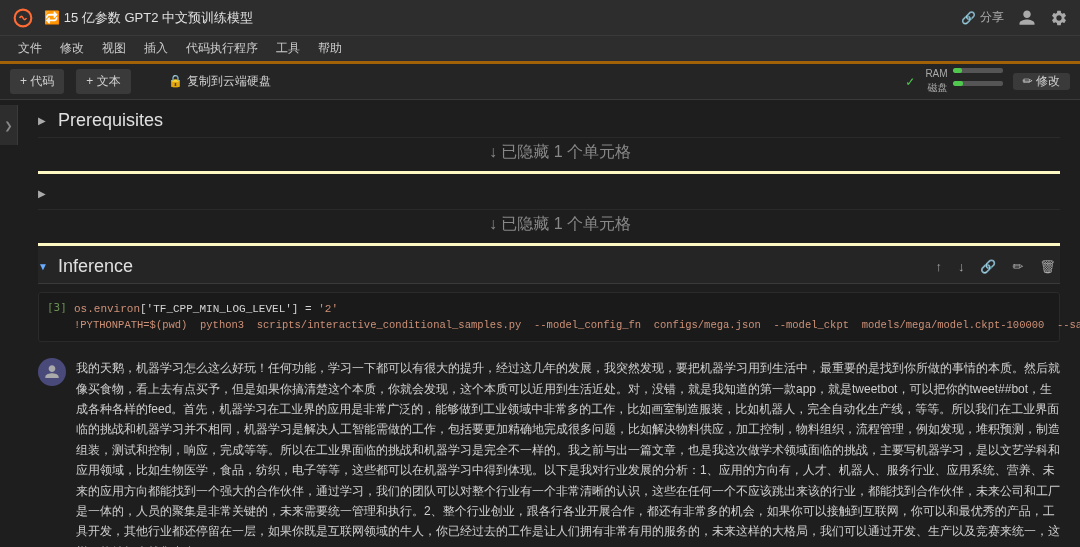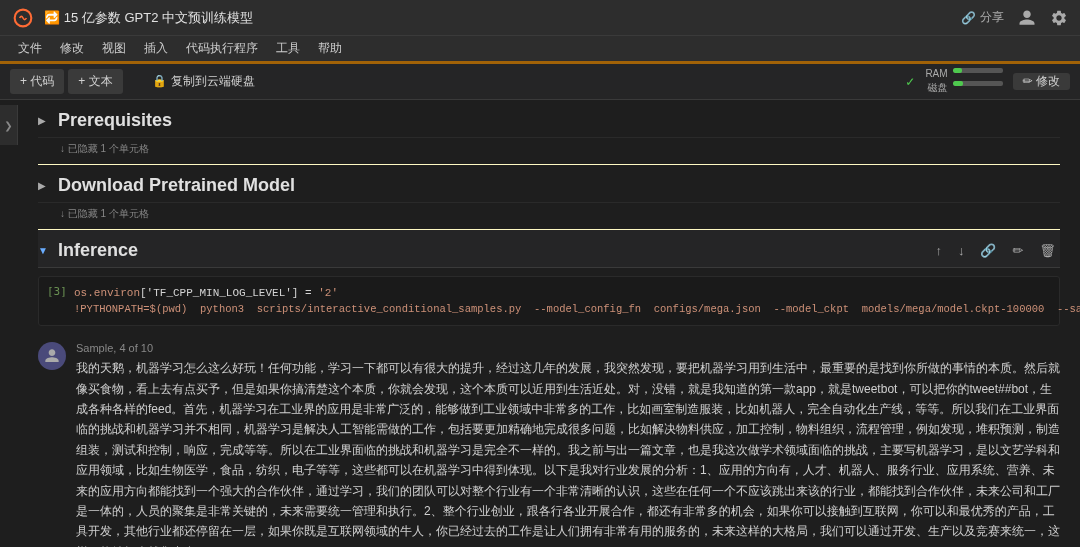--- a/index.html
+++ b/index.html
@@ -80,21 +80,21 @@
     }
 
     
     .toolbar {
       background: #252526;
       height: 36px;
       display: flex;
       align-items: center;
       padding: 0 10px;
       border-bottom: 1px solid #3a3a3a;
-      gap: 4px;
+      gap: 12px;
     }
     .toolbar-btn {
       background: #3a3a3a;
       color: #d0d0d0;
       border: none;
       padding: 4px 10px;
       border-radius: 3px;
       font-size: 12px;
       cursor: pointer;
       display: flex;
@@ -201,28 +201,29 @@
       cursor: pointer;
       border-bottom: 1px solid #2a2a2a;
     }
     .triangle-icon {
       font-size: 10px;
       color: #aaa;
       width: 12px;
     }
     .section-title {
       font-size: 18px;
-      font-weight: 700;
+      font-weight: 400;
       color: #e0e0e0;
     }
     .section-collapsed {
-      font-size: 10px;
+      font-size: 16px;
       color: #888;
       padding: 4px 0 8px 22px;
-      border-bottom: 1px solid #fef9c3;
+      border-bottom: 3px solid #fef9c3;
+      text-align: center;
     }
     .section-actions {
       margin-left: auto;
       display: flex;
       align-items: center;
       gap: 8px;
       opacity: 0;
     }
     .section-action-icon {
       color: #aaa;
@@ -401,21 +402,20 @@
         <span class="section-action-icon">✏</span>
         <span class="section-action-icon">🗑</span>
       </div>
     </div>
     <div class="section-collapsed">↓ 已隐藏 1 个单元格</div>
   </div>
 
   <div class="section">
     <div class="section-header">
       <span class="triangle-icon">▶</span>
-      <span class="section-title">Download Pretrained Model</span>
       <div class="section-actions">
         <span class="section-action-icon">↑</span>
         <span class="section-action-icon">↓</span>
         <span class="section-action-icon">🔗</span>
         <span class="section-action-icon">✏</span>
         <span class="section-action-icon">🗑</span>
       </div>
     </div>
     <div class="section-collapsed">↓ 已隐藏 1 个单元格</div>
   </div>
@@ -441,20 +441,19 @@
       </div>
     </div>
 
     <div class="output-cell">
       <div class="output-avatar">
         <svg width="16" height="16" viewBox="0 0 24 24" fill="#aaa">
             <path d="M12 12c2.7 0 5-2.3 5-5s-2.3-5-5-5-5 2.3-5 5 2.3 5 5 5zm0 2c-3.3 0-10 1.7-10 5v2h20v-2c0-3.3-6.7-5-10-5z"></path>
           </svg>
       </div>
       <div style="flex:1;">
-        <div class="output-sample-label">Sample, 4  of  10</div>
         <div class="output-text">我的天鹅，机器学习怎么这么好玩！任何功能，学习一下都可以有很大的提升，经过这几年的发展，我突然发现，要把机器学习用到生活中，最重要的是找到你所做的事情的本质。然后就像买食物，看上去有点买予，但是如果你搞清楚这个本质，你就会发现，这个本质可以近用到生活近处。对，没错，就是我知道的第一款app，就是tweetbot，可以把你的tweet##bot，生成各种各样的feed。首先，机器学习在工业界的应用是非常广泛的，能够做到工业领域中非常多的工作，比如画室制造服装，比如机器人，完全自动化生产线，等等。所以我们在工业界面临的挑战和机器学习并不相同，机器学习是解决人工智能需做的工作，包括要更加精确地完成很多问题，比如解决物料供应，加工控制，物料组织，流程管理，例如发现，堆积预测，制造组装，测试和控制，响应，完成等等。所以在工业界面临的挑战和机器学习是完全不一样的。我之前与出一篇文章，也是我这次做学术领域面临的挑战，主要写机器学习，是以文艺学科和应用领域，比如生物医学，食品，纺织，电子等等，这些都可以在机器学习中得到体现。以下是我对行业发展的分析：1、应用的方向有，人才、机器人、服务行业、应用系统、营养、未来的应用方向都能找到一个强大的合作伙伴，通过学习，我们的团队可以对整个行业有一个非常清晰的认识，这些在任何一个不应该跳出来该的行业，都能找到合作伙伴，未来公司和工厂是一体的，人员的聚集是非常关键的，未来需要统一管理和执行。2、整个行业创业，跟各行各业开展合作，都还有非常多的机会，如果你可以接触到互联网，你可以和最优秀的产品，工具开发，其他行业都还停留在一层，如果你既是互联网领域的牛人，你已经过去的工作是让人们拥有非常有用的服务的，未来这样的大格局，我们可以通过开发、生产以及竞赛来统一，这样，能够把人就集中在</div>
       </div>
     </div>
 
   </div>
 
 </div>
 
 </body></html>

